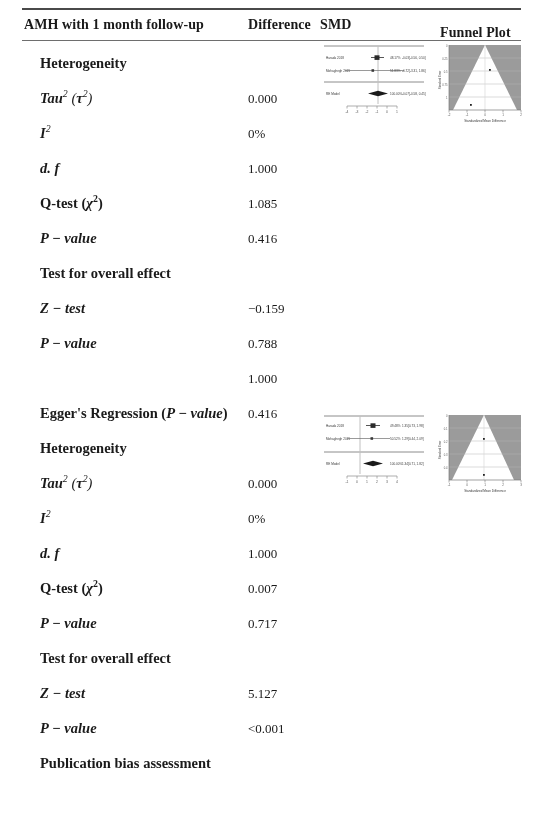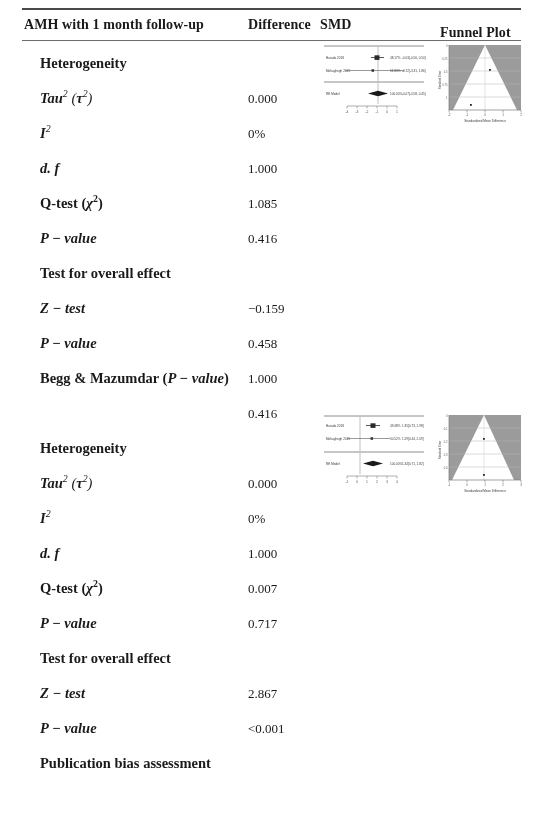--- a/index.html
+++ b/index.html
@@ -149,27 +149,27 @@
       <div class="row">
         <div class="cell-label bold">Test for overall effect</div>
         <div class="cell-value"></div>
       </div>
       <div class="row">
         <div class="cell-label italic"><span class="mi">Z − test</span></div>
         <div class="cell-value">−0.159</div>
       </div>
       <div class="row">
         <div class="cell-label italic"><span class="mi">P − value</span></div>
-        <div class="cell-value">0.458</div>
-      </div>
-      <div class="row">
-        <div class="cell-label bold">Begg &amp; Mazumdar (<span class="mi">P − value</span>)</div>
+        <div class="cell-value">0.788</div>
+      </div>
+      <div class="row">
         <div class="cell-value">1.000</div>
       </div>
       <div class="row">
+        <div class="cell-label bold">Egger's Regression (<span class="mi">P − value</span>)</div>
         <div class="cell-value">0.416</div>
       </div>
       <div class="row">
         <div class="cell-label bold">Heterogeneity</div>
         <div class="cell-value"></div>
       </div>
       <div class="row">
         <div class="cell-label italic"><span class="mi">Tau</span><sup>2</sup> (<span class="mi">τ</span><sup>2</sup>)</div>
         <div class="cell-value">0.000</div>
       </div>
@@ -188,21 +188,21 @@
       <div class="row">
         <div class="cell-label italic"><span class="mi">P − value</span></div>
         <div class="cell-value">0.717</div>
       </div>
       <div class="row">
         <div class="cell-label bold">Test for overall effect</div>
         <div class="cell-value"></div>
       </div>
       <div class="row">
         <div class="cell-label italic"><span class="mi">Z − test</span></div>
-        <div class="cell-value">2.867</div>
+        <div class="cell-value">5.127</div>
       </div>
       <div class="row">
         <div class="cell-label italic"><span class="mi">P − value</span></div>
         <div class="cell-value">&lt;0.001</div>
       </div>
       <div class="row">
         <div class="cell-label bold">Publication bias assessment</div>
         <div class="cell-value"></div>
       </div>
     </div>

